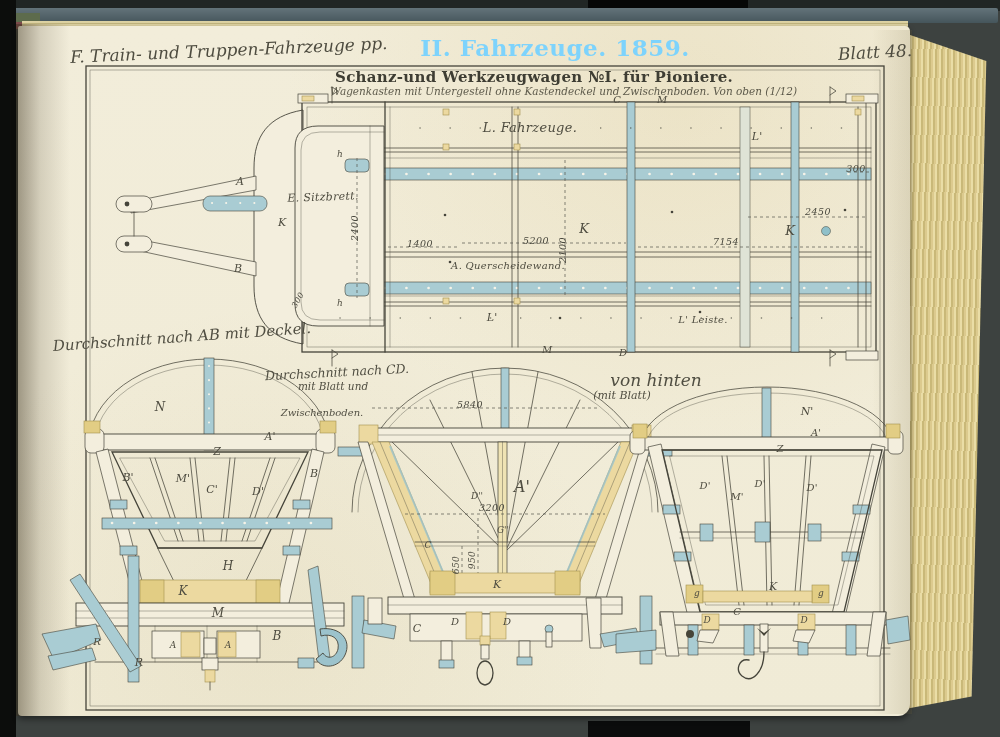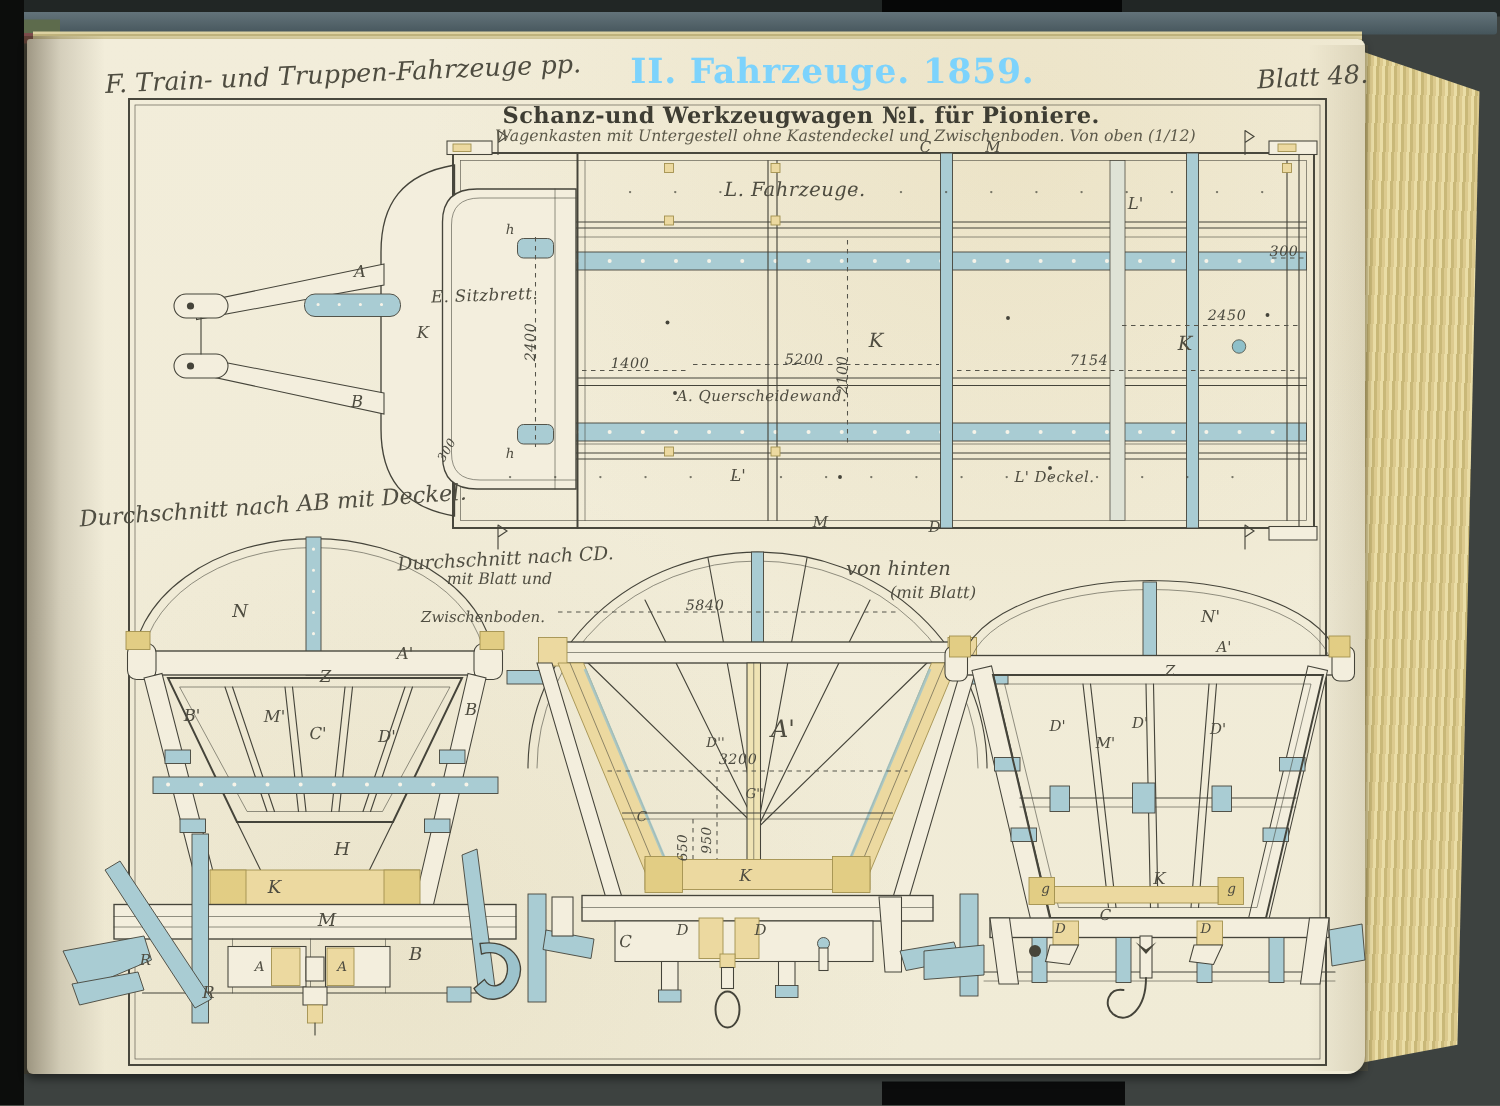--- a/index.html
+++ b/index.html
@@ -57,21 +57,21 @@
   #hdr-right{left:838px;top:42px;font-style:italic;font-size:17px;transform:rotate(-3deg);}
   #plate-title{left:335px;top:68px;width:372px;text-align:center;font-weight:bold;
                font-size:15px;letter-spacing:.3px;color:#3e3d33;}
   #plate-subtitle{left:330px;top:85px;width:462px;text-align:center;font-style:italic;
                   font-size:10.5px;color:#5c594a;}
   .cap{position:absolute;transform:translate(-50%,-50%);font-style:italic;color:#504e42;white-space:nowrap;}
   #cap-ab{left:182px;top:337px;font-size:15px;transform:translate(-50%,-50%) rotate(-4deg);}
   #cap-cd1{left:337px;top:372px;font-size:12.5px;transform:translate(-50%,-50%) rotate(-3deg);}
   #cap-cd2{left:333px;top:386px;font-size:10.5px;}
   #cap-cd3{left:322px;top:412px;font-size:10px;}
-  #cap-rear1{left:599px;top:380px;font-size:13px;}
+  #cap-rear1{left:656px;top:380px;font-size:17px;}
   #cap-rear2{left:622px;top:395px;font-size:11px;}
 
   .ann{position:absolute;transform:translate(-50%,-50%);font-family:"DejaVu Serif",serif;
        font-style:italic;color:#4e4c40;white-space:nowrap;}
   .ann.letter{font-size:11px;}
   .ann.dim{font-size:9.5px;letter-spacing:.4px;color:#4a493f;}
   .ann.script{font-size:11px;letter-spacing:.3px;}
 </style>
 </head>
 <body>
@@ -317,21 +317,21 @@
   <div class="cap" id="cap-cd1">Durchschnitt nach CD.</div>
   <div class="cap" id="cap-cd2">mit Blatt und</div>
   <div class="cap" id="cap-cd3">Zwischenboden.</div>
   <div class="cap" id="cap-rear1">von hinten</div>
   <div class="cap" id="cap-rear2">(mit Blatt)</div>
 
   <div class="abs" id="labels" style="left:0;top:0;width:1000px;height:737px;">
       <div class="ann script" style="left: 530px; top: 127px; font-size: 13px;">L. Fahrzeuge.</div>
       <div class="ann script" style="left: 323px; top: 197px; font-size: 11px; transform: translate(-50%, -50%) rotate(-2deg);">E. Sitzbrett.</div>
       <div class="ann script" style="left: 508px; top: 265px; font-size: 10px; font-style: italic;">A. Querscheidewand.</div>
-      <div class="ann script" style="left: 703px; top: 319px; font-size: 10px;">L' Deckel.</div>
+      <div class="ann script" style="left: 703px; top: 319px; font-size: 10px;">L' Leiste.</div>
       <div class="ann letter" style="left: 492px; top: 317px;">L'</div>
       <div class="ann letter" style="left: 757px; top: 136px;">L'</div>
       <div class="ann letter" style="left: 584px; top: 228px; font-size: 13px;">K</div>
       <div class="ann letter" style="left: 790px; top: 230px; font-size: 13px;">K</div>
       <div class="ann letter" style="left: 282px; top: 222px;">K</div>
       <div class="ann letter" style="left: 240px; top: 181px;">A</div>
       <div class="ann letter" style="left: 238px; top: 268px;">B</div>
       <div class="ann letter" style="left: 617px; top: 99px; font-size: 10px;">C</div>
       <div class="ann letter" style="left: 662px; top: 99px; font-size: 10px;">M</div>
       <div class="ann letter" style="left: 547px; top: 349px; font-size: 10px;">M</div>

